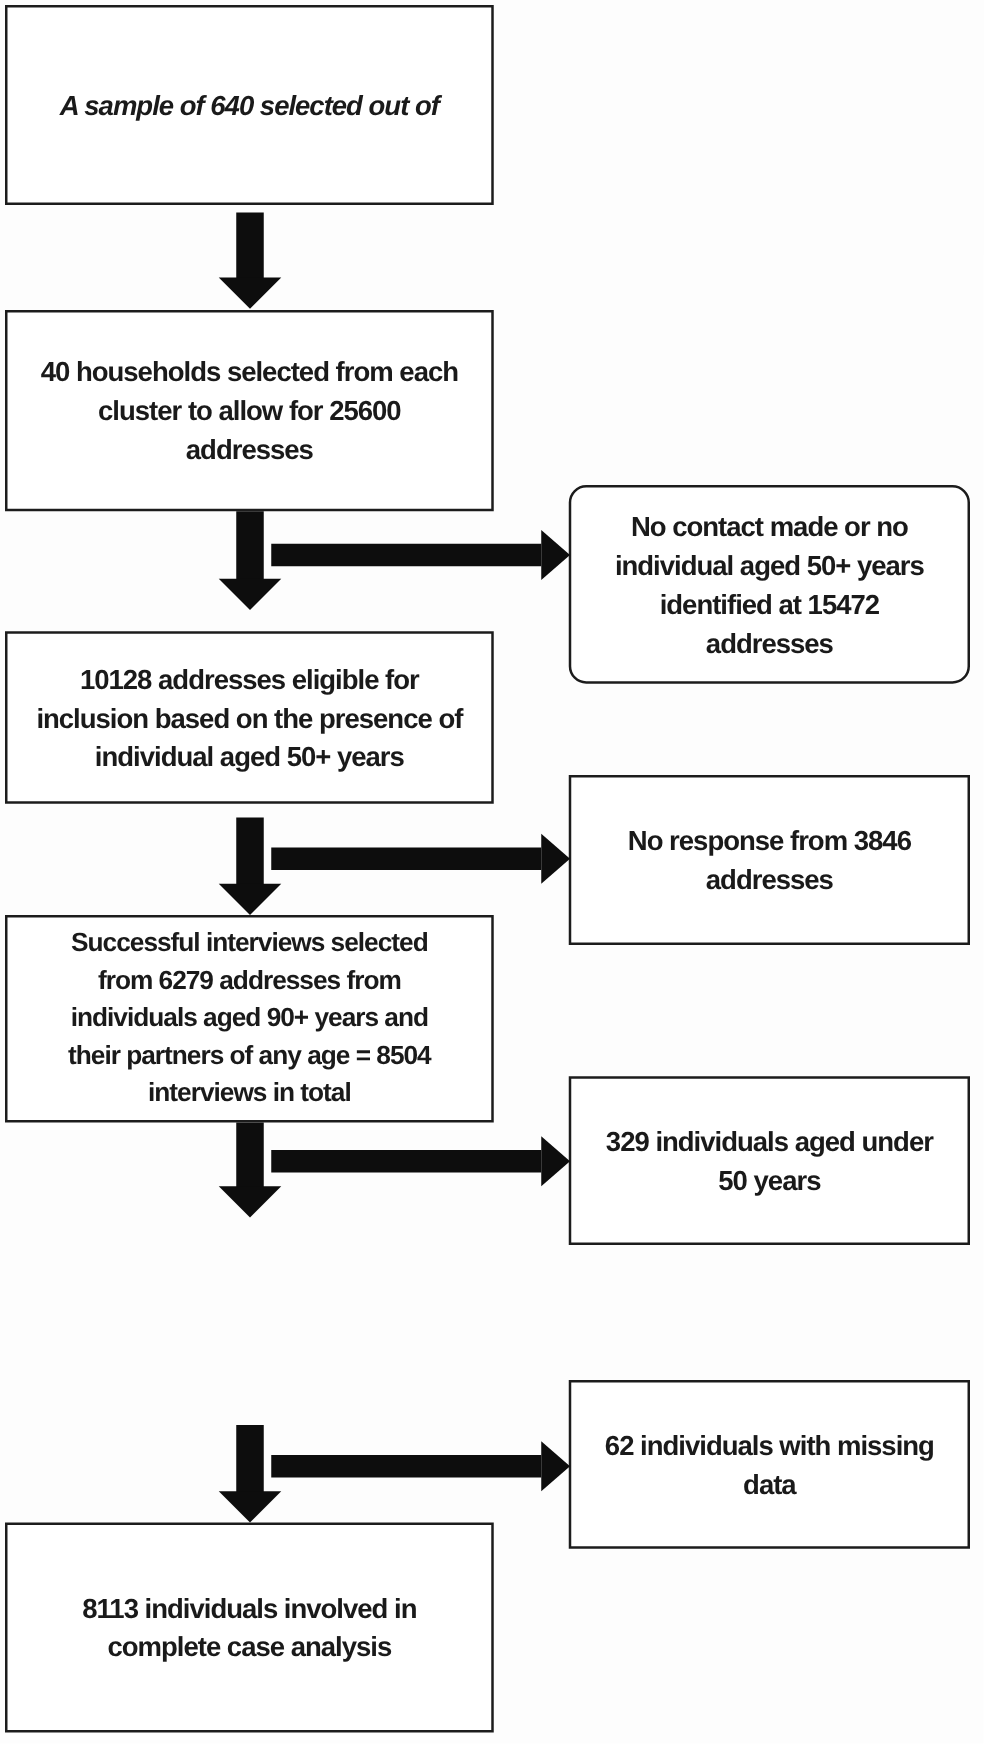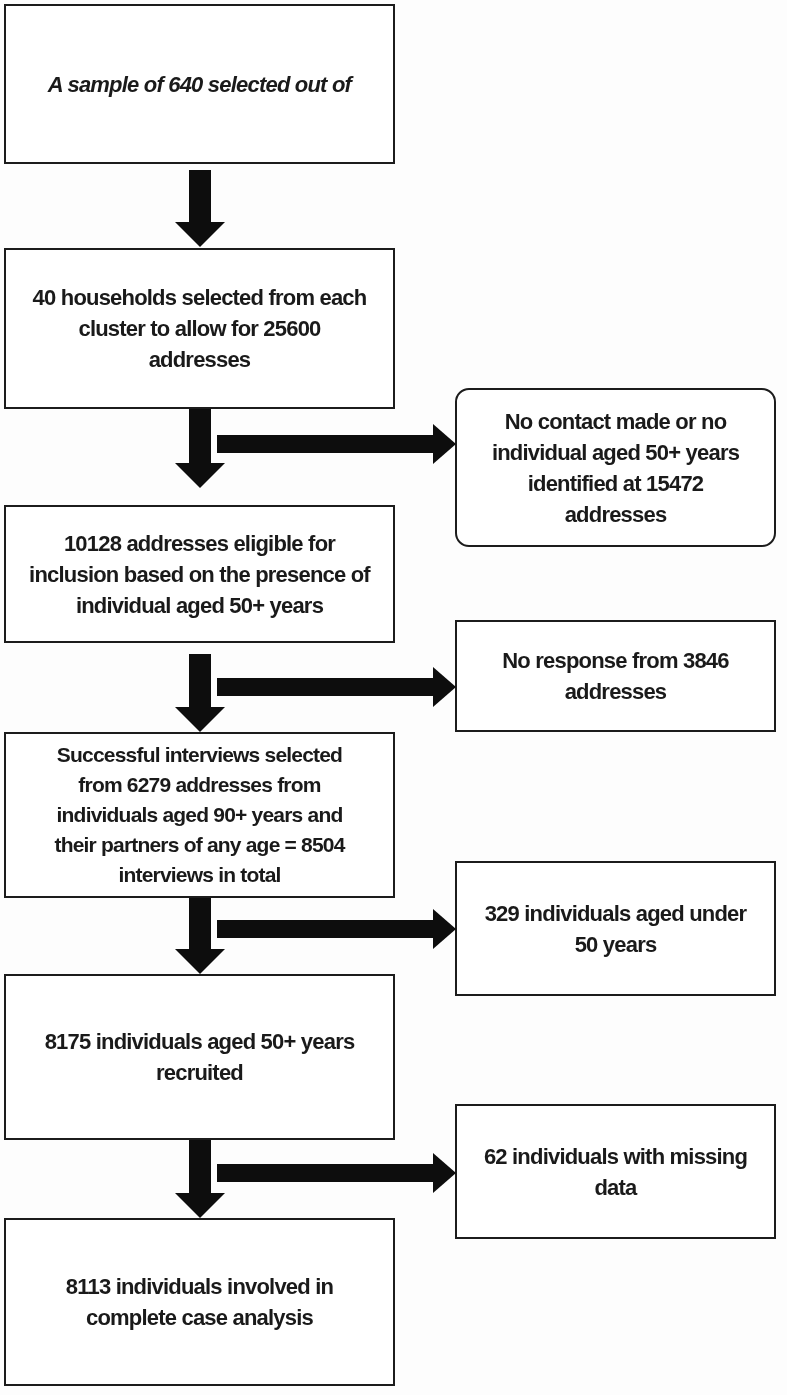--- a/index.html
+++ b/index.html
@@ -37,21 +37,21 @@
   .side-box  { left: 455px; width: 321px; }
 
   #box-clusters   { top: 4px;    height: 160px; font-style: italic; }
   #box-households { top: 248px;  height: 161px; }
   #box-eligible   { top: 468px;  height: 138px; margin-top: 37px; }
   #box-interviews { top: 732px;  height: 166px; font-size: 21px; line-height: 30px; }
   #box-recruited  { top: 974px;  height: 166px; }
   #box-analysis   { top: 1218px; height: 168px; }
 
   #box-nocontact  { top: 388px;  height: 159px; border-radius: 14px; }
-  #box-noresponse { top: 620px;  height: 112px; }
+  #box-noresponse { top: 620px;  height: 136px; }
   #box-under50    { top: 861px;  height: 135px; text-align: center; }
   #box-missing    { top: 1104px; height: 135px; }
 
   
   .v-arrow { position: absolute; left: 0; top: 0; }
   .v-shaft {
     position: absolute;
     left: 189px;
     width: 22px;
     background: #0d0d0d;
@@ -122,26 +122,20 @@
   <div class="box main-box" id="box-interviews">
       <div>
         <div>Successful interviews selected</div>
         <div>from 6279 addresses from</div>
         <div>individuals aged 90+ years and</div>
         <div>their partners of any age = 8504</div>
         <div>interviews in total</div>
       </div>
     </div>
 
-  <div class="box main-box" id="box-recruited">
-      <div>
-        <div>8175 individuals aged 50+ years</div>
-        <div>recruited</div>
-      </div>
-    </div>
 
   <div class="box main-box" id="box-analysis">
       <div>
         <div>8113 individuals involved in</div>
         <div>complete case analysis</div>
       </div>
     </div>
 
   <div class="box side-box" id="box-nocontact">
       <div>

